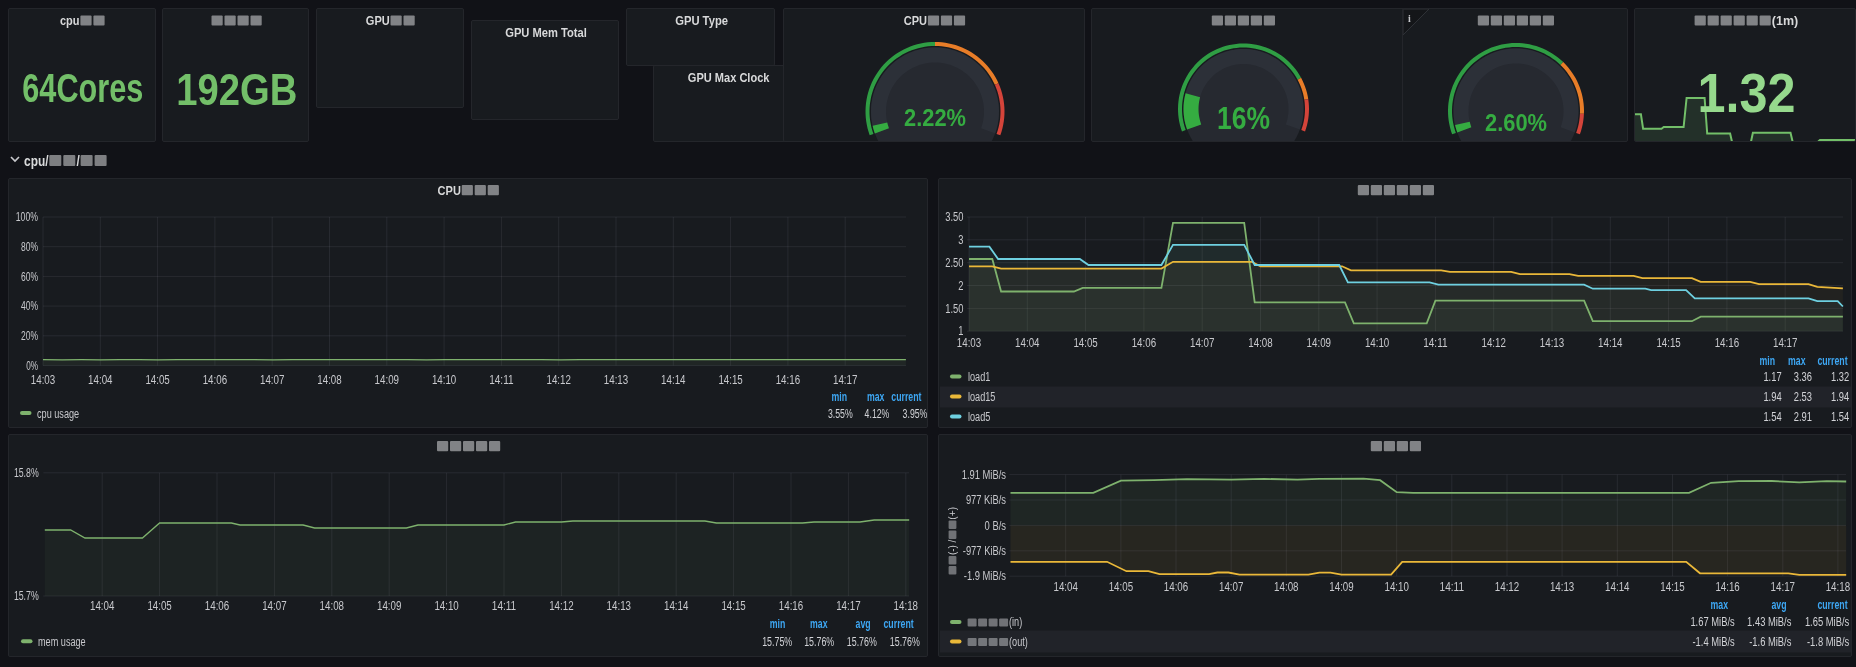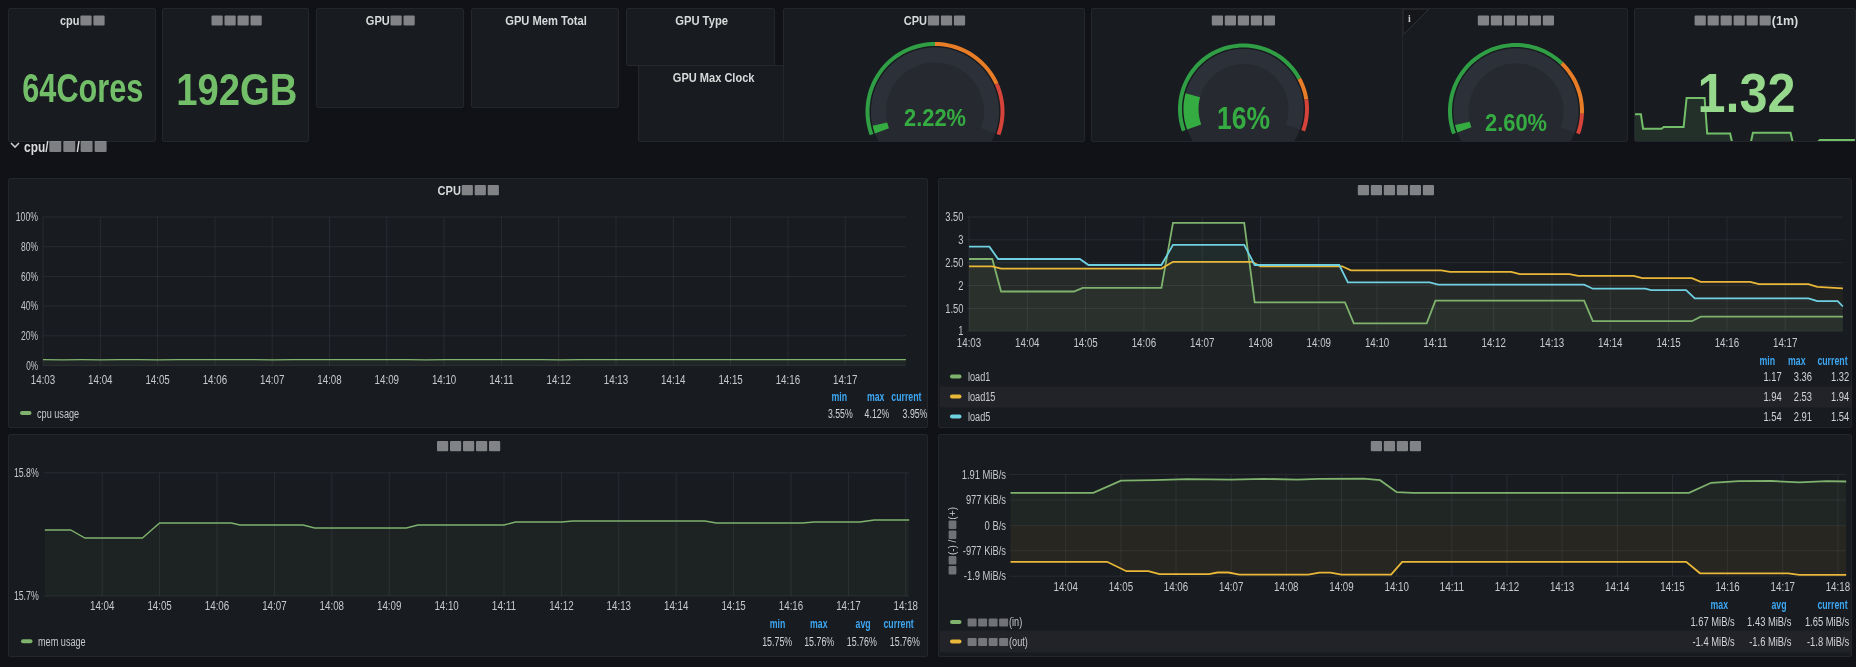--- a/index.html
+++ b/index.html
@@ -20,31 +20,31 @@
       <text x="73.8" y="95.6" font-size="45" font-weight="bold" fill="#73bf69" text-anchor="middle" textLength="121" lengthAdjust="spacingAndGlyphs">192GB</text>
     </svg>
   </div>
 <div class="panel" style="left:316.3px;top:8px;width:147.5px;height:100px">
     <svg width="147.5" height="134" style="position:absolute;left:0;top:0" font-family="Liberation Sans, sans-serif">
       <text x="48.8" y="16.0" font-size="13" font-weight="bold" fill="#d8d9da" textLength="23.9" lengthAdjust="spacingAndGlyphs">GPU</text>
       <rect x="73.5" y="6.4" width="11.2" height="10.1" rx="1" fill="#d8d9da" fill-opacity="0.55"></rect>
       <rect x="86.5" y="6.4" width="11.2" height="10.1" rx="1" fill="#d8d9da" fill-opacity="0.55"></rect>
     </svg>
   </div>
-<div class="panel" style="left:470.6px;top:8px;width:148px;height:100px">
+<div class="panel" style="left:470.6px;top:20px;width:148px;height:100px">
     <svg width="148" height="134" style="position:absolute;left:0;top:0" font-family="Liberation Sans, sans-serif">
       <text x="33.2" y="16.0" font-size="13" font-weight="bold" fill="#d8d9da" textLength="81.7" lengthAdjust="spacingAndGlyphs">GPU Mem Total</text>
     </svg>
   </div>
 <div class="panel" style="left:626.3px;top:8px;width:149.2px;height:58px">
     <svg width="149.2" height="50" style="position:absolute;left:0;top:0" font-family="Liberation Sans, sans-serif">
       <text x="48.2" y="16.0" font-size="13" font-weight="bold" fill="#d8d9da" textLength="52.8" lengthAdjust="spacingAndGlyphs">GPU Type</text>
     </svg>
   </div>
-<div class="panel" style="left:638px;top:65px;width:149.2px;height:77px">
+<div class="panel" style="left:653px;top:65px;width:149.2px;height:77px">
     <svg width="149.2" height="77" style="position:absolute;left:0;top:0" font-family="Liberation Sans, sans-serif">
       <text x="33.8" y="16.0" font-size="13" font-weight="bold" fill="#d8d9da" textLength="81.7" lengthAdjust="spacingAndGlyphs">GPU Max Clock</text>
     </svg>
   </div>
 <div class="panel" style="left:782.7px;top:8px;width:302px;height:134px">
     <svg width="302" height="134" style="position:absolute;left:0;top:0" font-family="Liberation Sans, sans-serif">
       <text x="119.8" y="16.0" font-size="13" font-weight="bold" fill="#d8d9da" textLength="23.3" lengthAdjust="spacingAndGlyphs">CPU</text>
       <rect x="143.9" y="6.4" width="11.2" height="10.1" rx="1" fill="#d8d9da" fill-opacity="0.55"></rect>
       <rect x="156.9" y="6.4" width="11.2" height="10.1" rx="1" fill="#d8d9da" fill-opacity="0.55"></rect>
       <rect x="169.9" y="6.4" width="11.2" height="10.1" rx="1" fill="#d8d9da" fill-opacity="0.55"></rect>
@@ -99,21 +99,21 @@
       <rect x="85.6" y="6.4" width="11.2" height="10.1" rx="1" fill="#d8d9da" fill-opacity="0.55"></rect>
       <rect x="98.6" y="6.4" width="11.2" height="10.1" rx="1" fill="#d8d9da" fill-opacity="0.55"></rect>
       <rect x="111.6" y="6.4" width="11.2" height="10.1" rx="1" fill="#d8d9da" fill-opacity="0.55"></rect>
       <rect x="124.6" y="6.4" width="11.2" height="10.1" rx="1" fill="#d8d9da" fill-opacity="0.55"></rect>
       <text x="136.8" y="16.0" font-size="13" font-weight="bold" fill="#d8d9da" textLength="26.4" lengthAdjust="spacingAndGlyphs"> (1m)</text>
       <polygon points="0.0,105.2 5.9,105.2 8.1,119.7 26.5,119.7 28.7,118.0 48.6,118.0 51.6,89.0 69.6,89.0 72.2,124.6 95.1,124.6 97.3,134.0 115.7,134.0 117.9,123.8 155.5,123.8 157.7,133.0 182.8,133.0 185.0,130.9 222.0,130.9 222.0,134.0 0.0,134.0" fill="rgba(115,191,105,0.13)"></polygon>
       <polyline points="0.0,105.2 5.9,105.2 8.1,119.7 26.5,119.7 28.7,118.0 48.6,118.0 51.6,89.0 69.6,89.0 72.2,124.6 95.1,124.6 97.3,134.0 115.7,134.0 117.9,123.8 155.5,123.8 157.7,133.0 182.8,133.0 185.0,130.9 222.0,130.9" fill="none" stroke="#73bf69" stroke-width="2"></polyline>
       <text x="111.5" y="102.6" font-size="55" font-weight="bold" fill="#96d98d" text-anchor="middle" textLength="98" lengthAdjust="spacingAndGlyphs">1.32</text>
     </svg>
   </div>
-<div style="position:absolute;left:0;top:128px;width:1856px;height:35px"><svg width="1856" height="35" font-family="Liberation Sans, sans-serif">
+<div style="position:absolute;left:0;top:142px;width:1856px;height:35px"><svg width="1856" height="35" font-family="Liberation Sans, sans-serif">
       <polyline points="11,15 15,19 19,15" fill="none" stroke="#c8c9cd" stroke-width="1.6"></polyline>
       <text x="24.0" y="23.5" font-size="14" font-weight="bold" fill="#d8d9da" textLength="24.5" lengthAdjust="spacingAndGlyphs">cpu/</text>
       <rect x="49.3" y="13.1" width="12.0" height="10.9" rx="1" fill="#d8d9da" fill-opacity="0.55"></rect>
       <rect x="63.3" y="13.1" width="12.0" height="10.9" rx="1" fill="#d8d9da" fill-opacity="0.55"></rect>
       <text x="76.5" y="23.5" font-size="14" font-weight="bold" fill="#d8d9da" textLength="3.3" lengthAdjust="spacingAndGlyphs">/</text>
       <rect x="80.6" y="13.1" width="12.0" height="10.9" rx="1" fill="#d8d9da" fill-opacity="0.55"></rect>
       <rect x="94.6" y="13.1" width="12.0" height="10.9" rx="1" fill="#d8d9da" fill-opacity="0.55"></rect>
     </svg></div>
 <div class="panel" style="left:8px;top:178px;width:919.5px;height:249.5px">
     <svg width="919.5" height="249.5" style="position:absolute;left:0;top:0" font-family="Liberation Sans, sans-serif">

